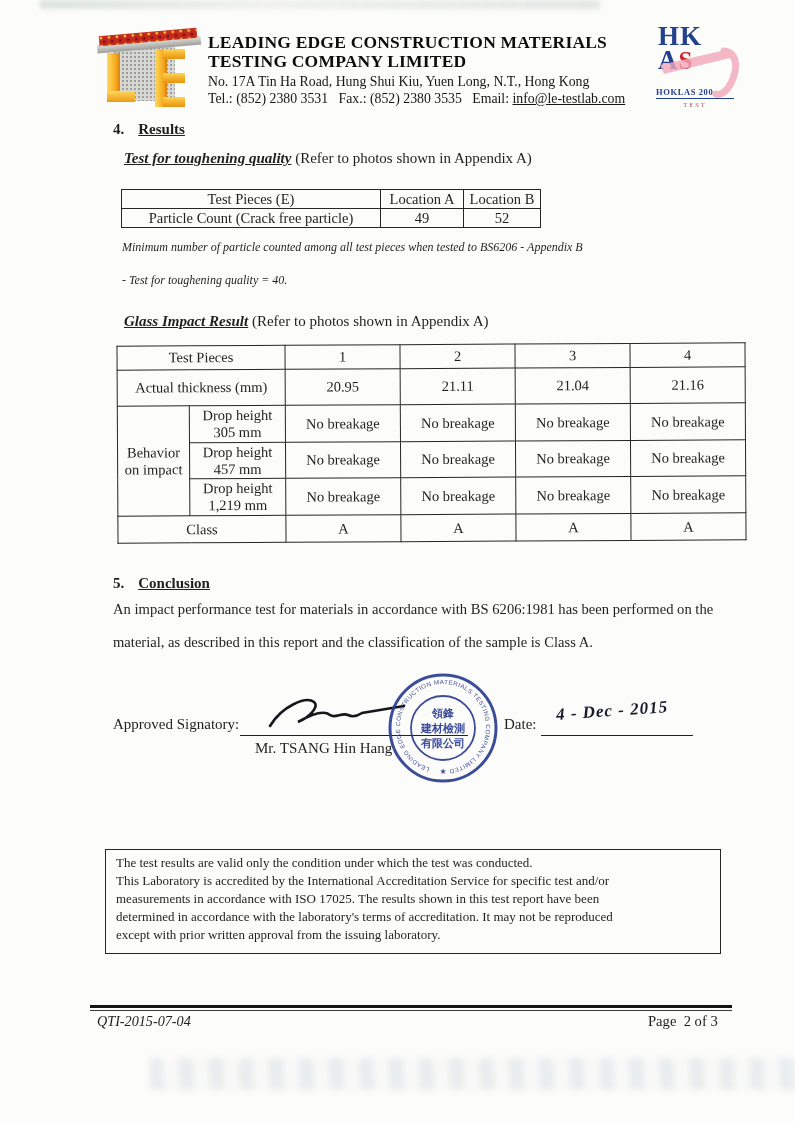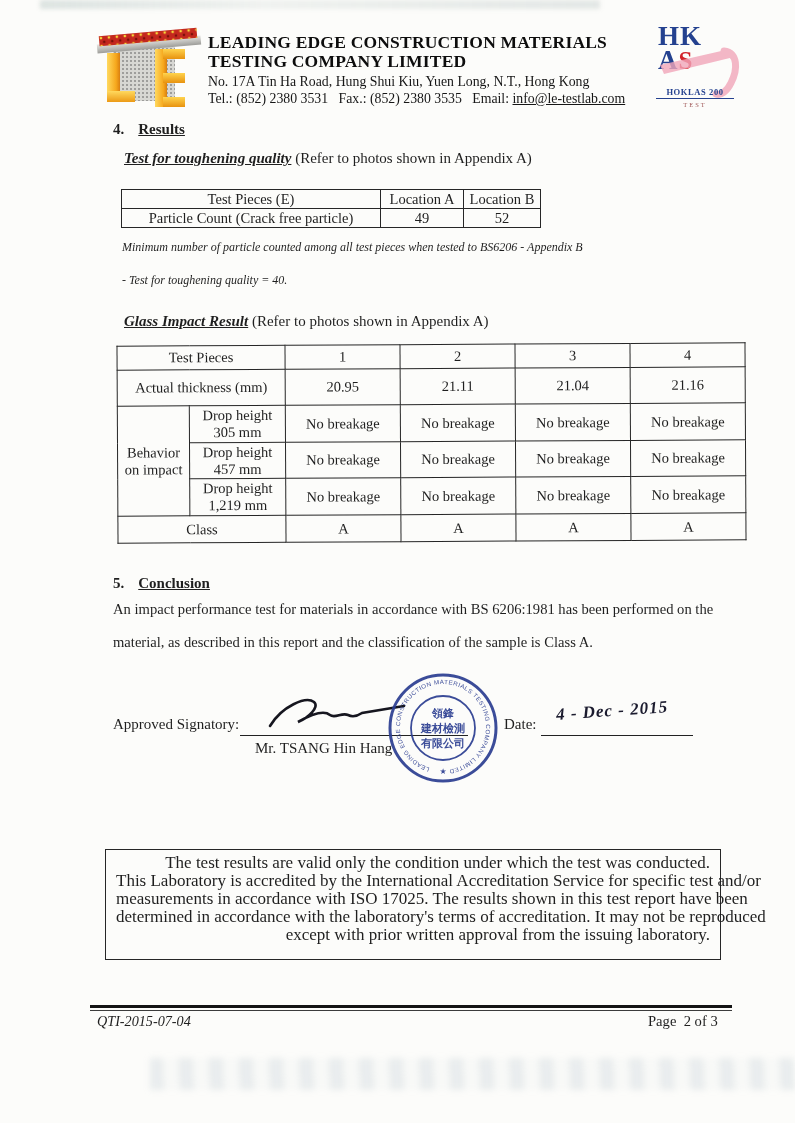--- a/index.html
+++ b/index.html
@@ -40,21 +40,21 @@
   .company-addr{font-size:13.8px;line-height:17px;margin-top:2px;color:#161616;}
   .company-tel{font-size:13.8px;line-height:17px;color:#161616;}
   .email-link{text-decoration:underline;}
   
   .hkas{position:absolute;left:650px;top:23px;width:112px;height:94px;font-family:Liberation Serif, serif;}
   .hk-row{position:absolute;left:8px;font-weight:900;font-size:27px;line-height:23px;color:#24418f;letter-spacing:1px;}
   .hk-row1{top:2px;} .hk-row2{top:26px;}
   .s-red{color:#d2232a;font-size:25px;}
   .hkas-sword{position:absolute;left:0;top:0;opacity:.8;}
   .hoklas{position:absolute;left:6px;top:64px;width:78px;font-size:8.5px;font-weight:bold;color:#24418f;
-    letter-spacing:.6px;border-bottom:1.2px solid #24418f;padding-bottom:1px;text-align:center;}
+    letter-spacing:.6px;border-bottom:1.2px solid #24418f;padding-bottom:1px;}
   .hkas-test{position:absolute;left:6px;top:78px;width:78px;font-size:6.5px;letter-spacing:2px;
     color:#a05858;text-align:center;}
   
   .sec-head{position:absolute;font-size:15px;font-weight:bold;}
   .sec-num{display:inline-block;margin-right:14px;}
   .u{text-decoration:underline;}
   .sub-head{position:absolute;font-size:15px;}
   .sub-head b{text-decoration:underline;font-style:italic;}
   
   table{border-collapse:collapse;table-layout:fixed;}
@@ -72,21 +72,21 @@
   .sig-line{position:absolute;left:240px;top:735px;width:228px;border-bottom:1.6px solid #222;}
   .sig-name{position:absolute;left:255px;top:740px;font-size:15px;}
   .sig-scrawl{position:absolute;left:262px;top:694px;}
   .date-label{position:absolute;left:504px;top:716px;font-size:15px;}
   .date-line{position:absolute;left:541px;top:735px;width:152px;border-bottom:1.6px solid #222;}
   .date-hand{position:absolute;left:556px;top:701px;font-size:17px;font-style:italic;font-weight:bold;
     color:#1b1b2e;transform:rotate(-4deg);letter-spacing:1px;white-space:pre;}
   .stamp{position:absolute;left:387px;top:671px;opacity:.92;}
   
   .disclaimer{position:absolute;left:105px;top:849px;width:594px;border:1.6px solid #262626;
-    padding:4px 10px 15px 10px;font-size:17px;line-height:18px;text-align:right;}
+    padding:4px 10px 9px 10px;font-size:13px;line-height:18px;}
   .disclaimer div{white-space:nowrap;}
   
   .footer-rule{position:absolute;left:90px;top:1005px;width:642px;height:2px;
     border-top:3.5px solid #141414;border-bottom:1px solid #3c3c3c;}
   .footer-id{position:absolute;left:97px;top:1013px;font-size:14.2px;font-style:italic;}
   .footer-page{position:absolute;left:648px;top:1013px;font-size:14.6px;white-space:pre;}
 </style>
 </head>
 <body>
 

